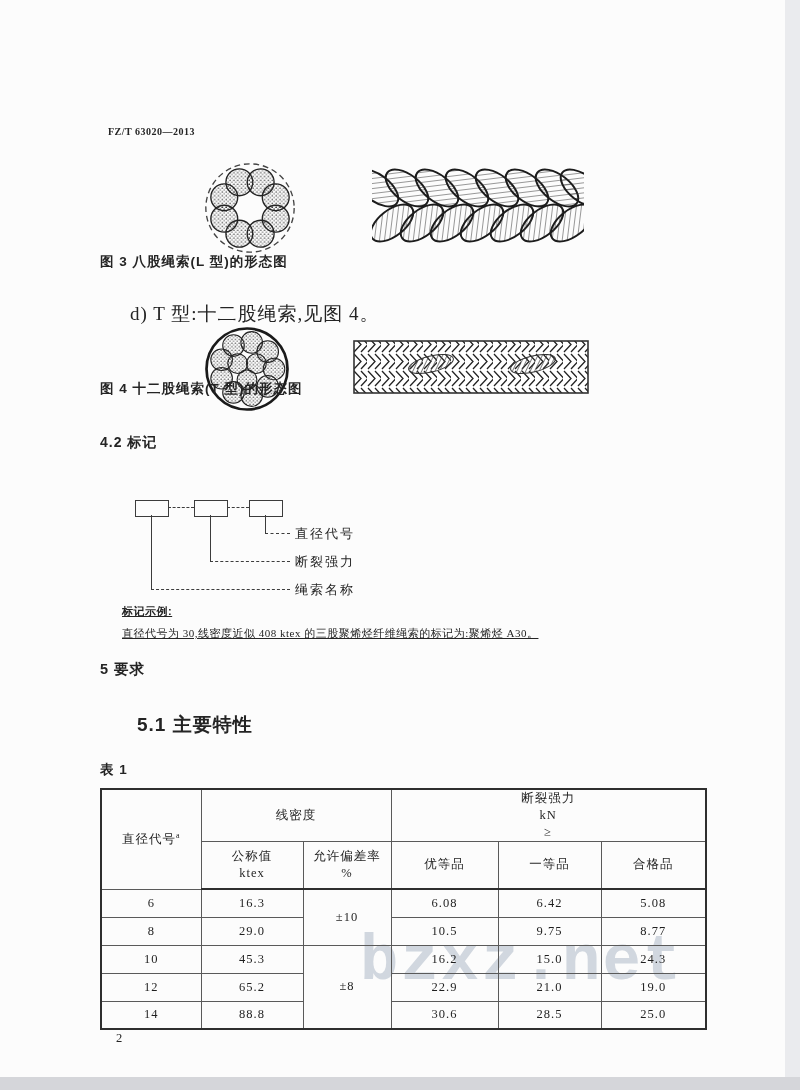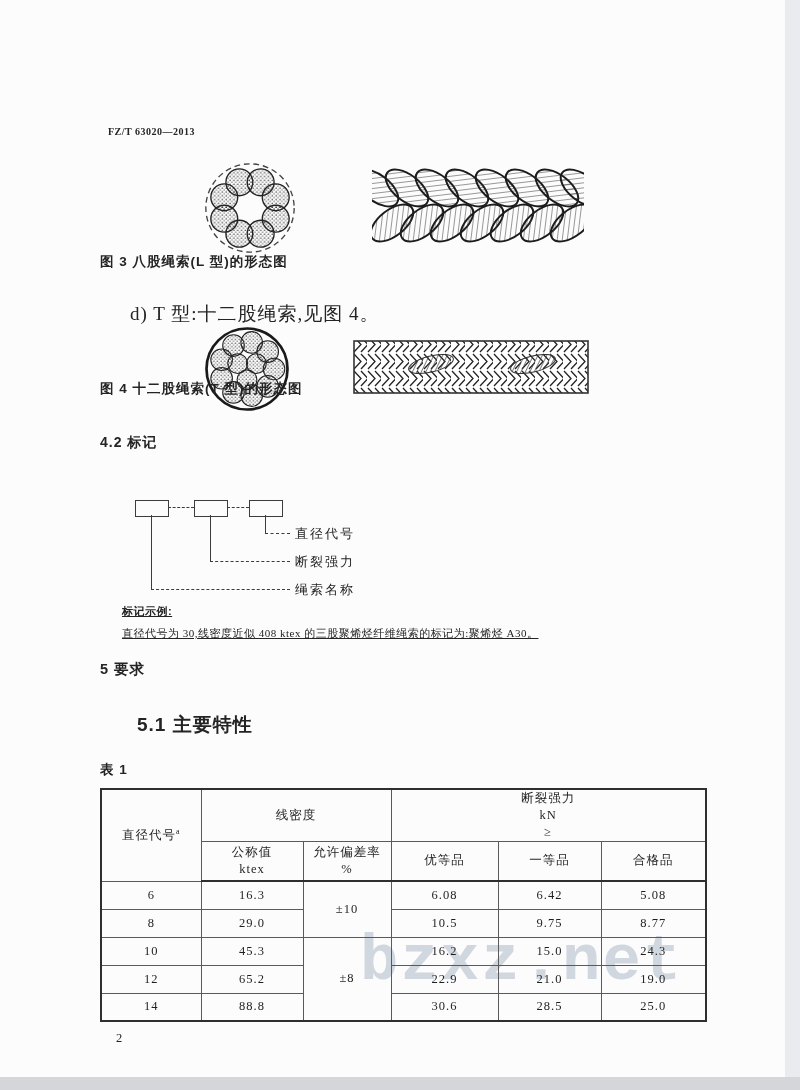--- a/index.html
+++ b/index.html
@@ -26,21 +26,21 @@
 
   
   .tbl-wrap{left:100px;top:788px;width:606px;}
   table.t1{border-collapse:collapse;table-layout:fixed;width:605px;background:transparent;}
   table.t1 td{
     border:1px solid #5a5a5a;text-align:center;vertical-align:middle;
     padding:0;font-size:12.5px;color:#1f1f1f;letter-spacing:1px;background:transparent;
   }
   table.t1{border:2px solid #2f2f2f;}
   tr.hA{height:52px;}
-  tr.hB{height:40px;}
+  tr.hB{height:48px;}
   tr.hB td{border-bottom:2px solid #2f2f2f;}
   tr.dr{height:28px;}
   .hstack div{line-height:1.35;}
   sup.fn{font-size:8px;}
 
   .watermark{
     font-family:Liberation Mono, monospace;font-weight:bold;
     font-size:64px;letter-spacing:2px;color:rgba(173,184,199,.55);
     white-space:nowrap;z-index:0;pointer-events:none;
   }

